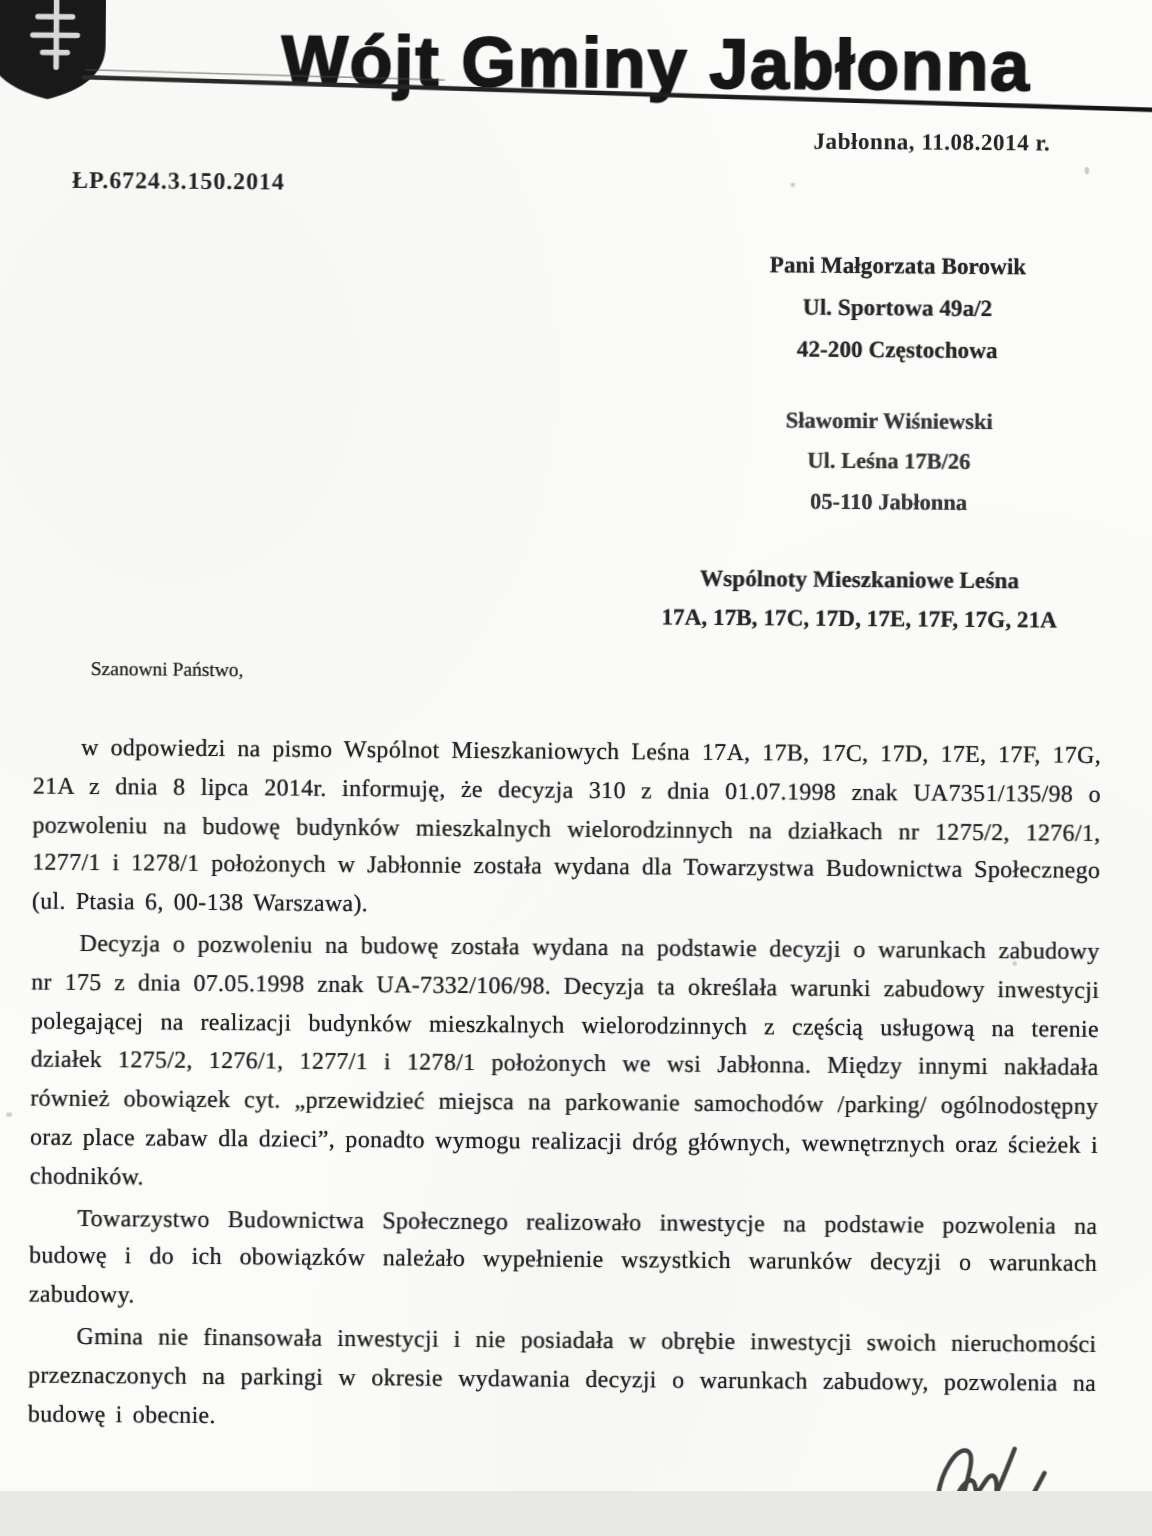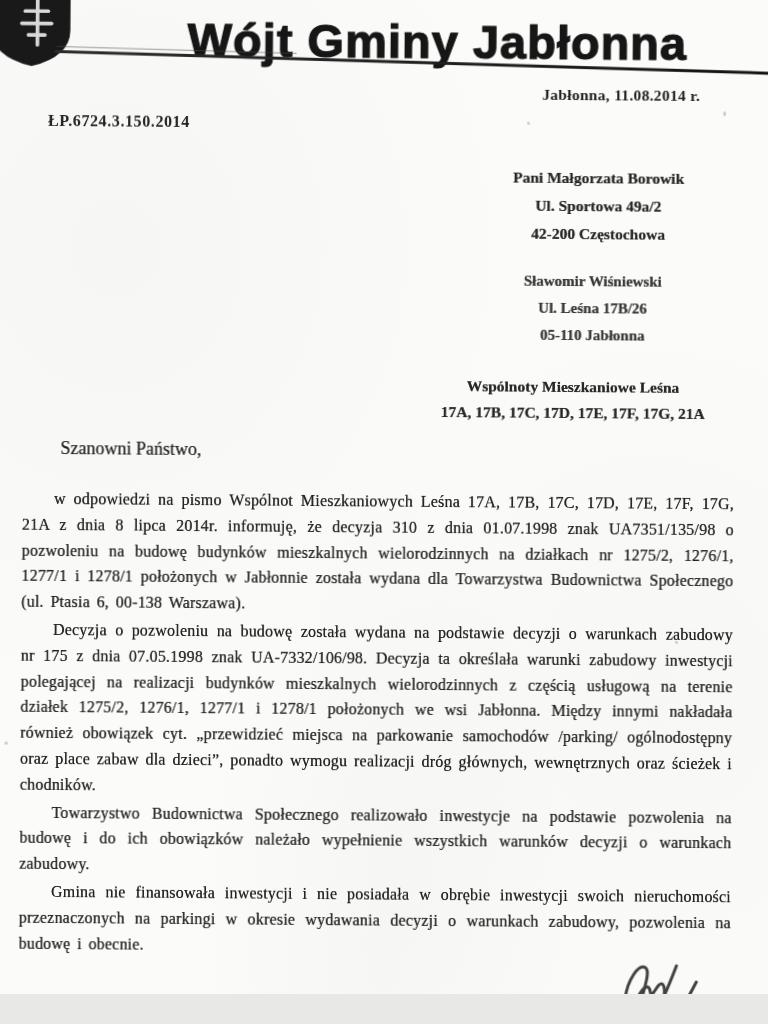--- a/index.html
+++ b/index.html
@@ -33,21 +33,21 @@
     position:absolute;left:57px;top:46px;width:240px;height:1.4px;
     background:#4a4a4a;opacity:.55;transform:rotate(1.2deg);transform-origin:left center;
   }
   .date{position:absolute;left:543px;top:82px;font-size:15.5px;font-weight:bold;letter-spacing:.3px;color:#222;}
   .ref{position:absolute;left:49px;top:112px;font-size:16px;font-weight:bold;letter-spacing:.6px;color:#242424;}
   .addr{position:absolute;text-align:center;font-weight:bold;color:#262626;
         text-shadow:0 0 .6px rgba(40,40,40,.75);}
   .addr-1{left:455px;top:160px;width:290px;font-size:15.5px;line-height:28px;}
   .addr-2{left:450px;top:264px;width:290px;font-size:15px;line-height:27px;opacity:.92;}
   .addr-3{left:408px;top:370px;width:336px;font-size:15.5px;line-height:26px;}
-  .salutation{position:absolute;left:64px;top:438px;font-size:18px;color:#222;
+  .salutation{position:absolute;left:64px;top:438px;font-size:13px;color:#222;
         text-shadow:0 0 .5px rgba(40,40,40,.7);}
   .body{
     position:absolute;left:26px;top:486px;width:712px;
     font-size:16px;line-height:25.8px;text-align:justify;
     word-spacing:2.5px;letter-spacing:.2px;color:#202020;
     text-shadow:0 0 .55px rgba(35,35,35,.8);
   }
   .body p{margin:0 0 2px 0;text-indent:32px;}
   .signature{position:absolute;left:585px;top:950px;width:142px;height:76px;}
   .scan-edge{position:absolute;left:0;top:1014px;width:228px;height:2.4px;background:#3b3b3b;

